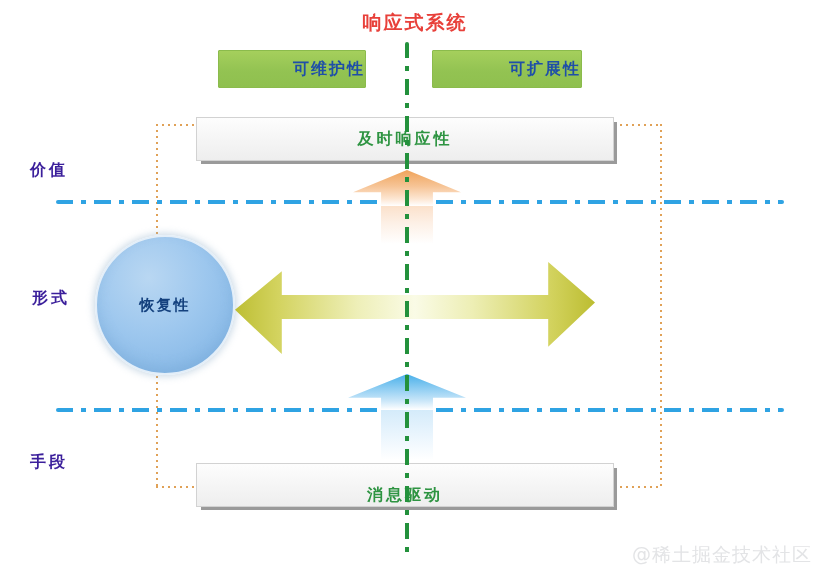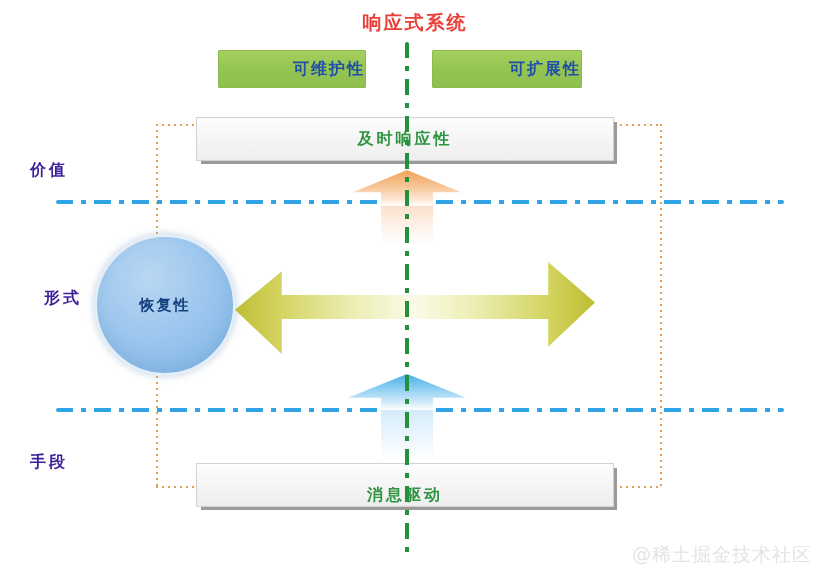--- a/index.html
+++ b/index.html
@@ -92,21 +92,21 @@
   
   .axis-label {
     position: absolute;
     font-size: 16px;
     font-weight: bold;
     color: #3b1f9b;
     letter-spacing: 3px;
     font-family: "DejaVu Sans", "Liberation Sans", sans-serif;
   }
   #label-value { left: 30px; top: 140px; margin-top: 20px; }
-  #label-form  { left: 44px; top: 288px; }
+  #label-form  { left: 32px; top: 288px; }
   #label-means { left: 30px; top: 452px; }
 
   
   .hline {
     position: absolute;
     left: 56px;
     width: 728px;
     height: 4px;
     background-image: repeating-linear-gradient(
         to right,

